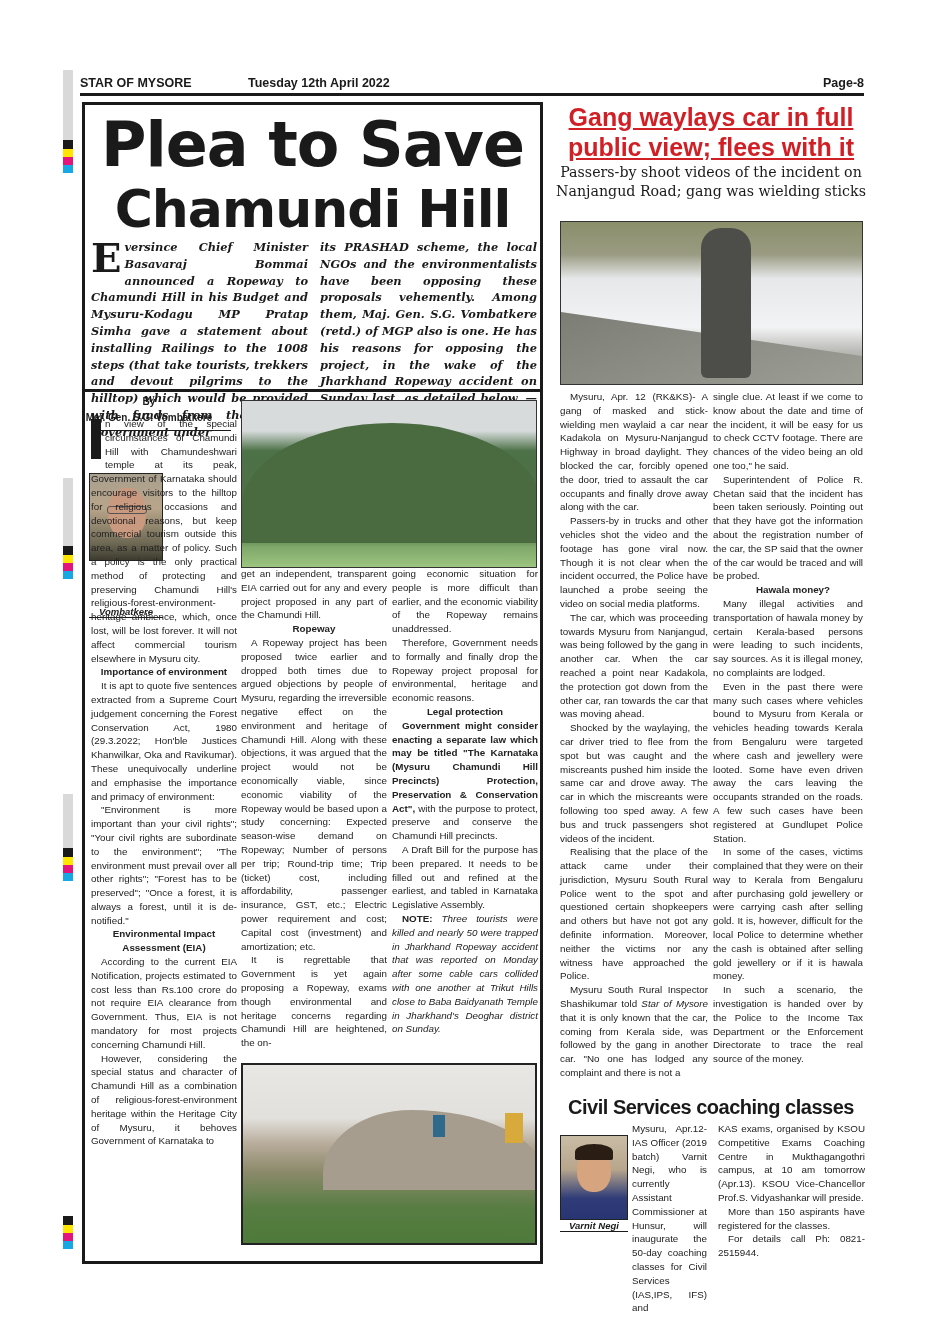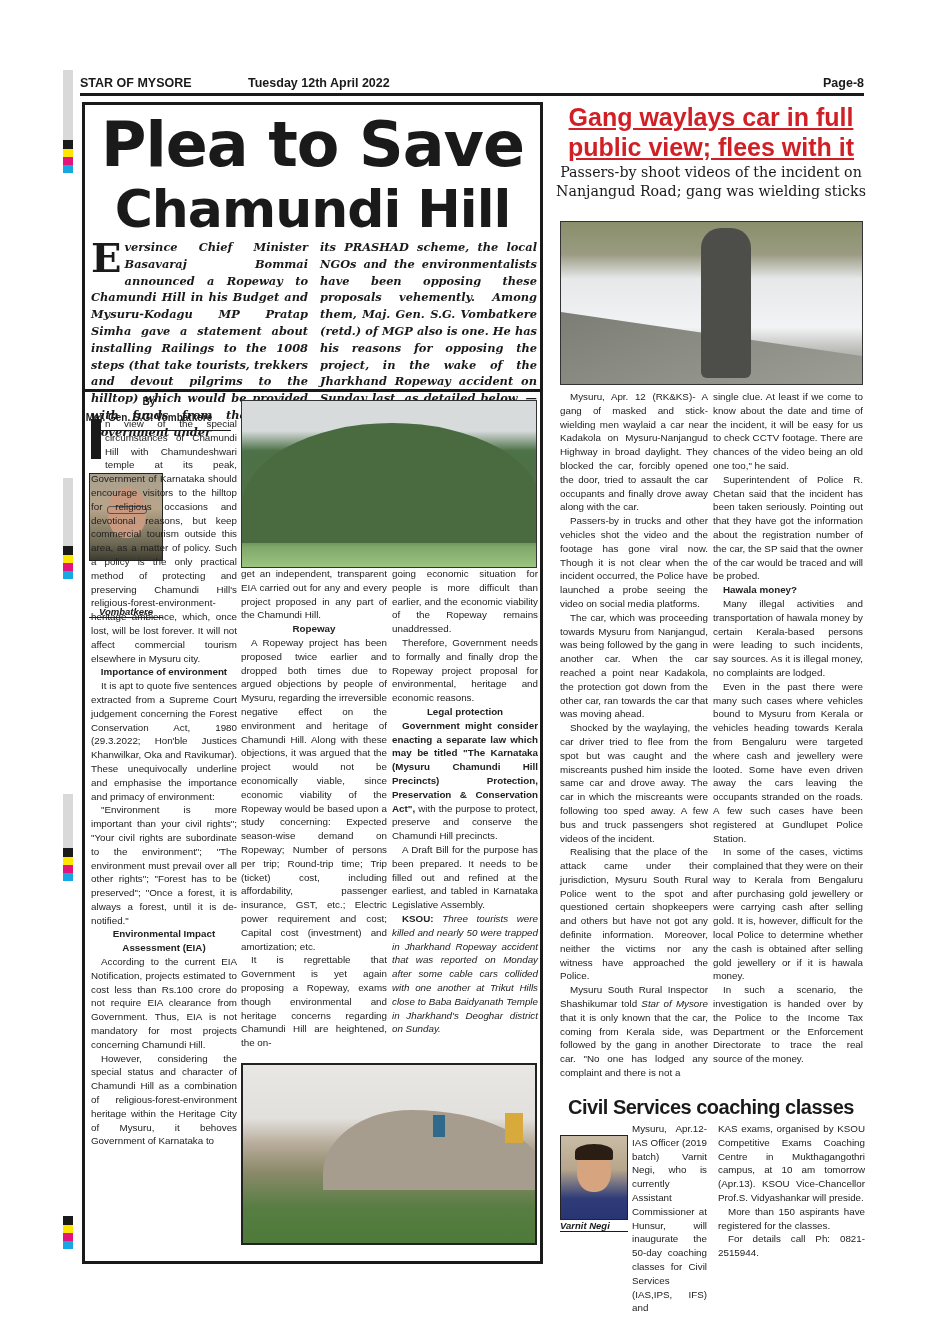--- a/index.html
+++ b/index.html
@@ -64,21 +64,21 @@
 
   .rcol1 { position: absolute; left: 560px; top: 390px; width: 148px; }
   .rcol2 { position: absolute; left: 713px; top: 390px; width: 150px; }
 
   .civil-head { position: absolute; left: 556px; top: 1094px; width: 310px; text-align: center; font-weight: bold; font-size: 20px; line-height: 26px; color: #1a1a1a; letter-spacing: -0.5px; }
   .ccol1 { position: absolute; left: 560px; top: 1122px; width: 147px; }
   .ccol2 { position: absolute; left: 718px; top: 1122px; width: 147px; }
   .negi-photo { position: absolute; left: 560px; top: 1135px; width: 68px; height: 85px; border: 1px solid #222; background: linear-gradient(180deg, #c9bca6 0%, #b8a68c 40%, #2f3c78 75%, #283573 100%); overflow: hidden; }
   .negi-photo .face { position: absolute; left: 16px; top: 14px; width: 34px; height: 42px; border-radius: 45%; background: #d6a47e; }
   .negi-photo .hair { position: absolute; left: 14px; top: 8px; width: 38px; height: 16px; border-radius: 50% 50% 10% 10%; background: #2a1d14; }
-  .cap-negi { position: absolute; left: 560px; top: 1220px; width: 68px; font-size: 9.5px; font-style: italic; font-weight: bold; text-align: left; border-bottom: 1px solid #1a1a1a; }
+  .cap-negi { position: absolute; left: 560px; top: 1220px; width: 68px; font-size: 9.5px; font-style: italic; font-weight: bold; text-align: center; border-bottom: 1px solid #1a1a1a; }
   i.em { font-style: italic; }
   .note-i { font-style: italic; }
 </style>
 </head>
 <body>
 
 <div class="regbar" style="top:70px;">
   <div class="gray" style="height:70px;"></div>
     <div class="k"></div>
     <div class="y"></div>
@@ -162,21 +162,21 @@
     <p class="ind">A Ropeway project has been proposed twice earlier and dropped both times due to argued objections by people of Mysuru, regarding the irreversible negative effect on the environment and heritage of Chamundi Hill. Along with these objections, it was argued that the project would not be economically viable, since economic viability of the Ropeway would be based upon a study concerning: Expected season-wise demand on Ropeway; Number of persons per trip; Round-trip time; Trip (ticket) cost, including affordability, passenger insurance, GST, etc.; Electric power requirement and cost; Capital cost (investment) and amortization; etc.</p>
     <p class="ind">It is regrettable that Government is yet again proposing a Ropeway, exams though environmental and heritage concerns regarding Chamundi Hill are heightened, the on-</p>
   </div>
 
   <div class="col3 body-text">
     <p>going economic situation for people is more difficult than earlier, and the economic viability of the Ropeway remains unaddressed.</p>
     <p class="ind">Therefore, Government needs to formally and finally drop the Ropeway project proposal for environmental, heritage and economic reasons.</p>
     <div class="subhead">Legal protection</div>
     <p class="ind"><b>Government might consider enacting a separate law which may be titled "The Karnataka (Mysuru Chamundi Hill Precincts) Protection, Preservation &amp; Conservation Act",</b><span> with the purpose to protect, preserve and conserve the Chamundi Hill precincts.</span></p>
     <p class="ind">A Draft Bill for the purpose has been prepared. It needs to be filled out and refined at the earliest, and tabled in Karnataka Legislative Assembly.</p>
-    <p class="ind"><b>KSOU:</b><span class="note-i"> Three tourists were killed and nearly 50 were trapped in Jharkhand Ropeway accident that was reported on Monday after some cable cars collided with one another at Trikut Hills close to Baba Baidyanath Temple in Jharkhand's Deoghar district on Sunday.</span></p>
+    <p class="ind"><b>NOTE:</b><span class="note-i"> Three tourists were killed and nearly 50 were trapped in Jharkhand Ropeway accident that was reported on Monday after some cable cars collided with one another at Trikut Hills close to Baba Baidyanath Temple in Jharkhand's Deoghar district on Sunday.</span></p>
   </div>
 
   <div class="photo-ropeway">
     <div class="mtn"></div>
     <div class="cab1"></div>
     <div class="cab2"></div>
   </div>
 </div>
 
 <div class="right-head">Gang waylays car in full public view; flees with it</div>
@@ -191,21 +191,21 @@
   <p class="ind">Passers-by in trucks and other vehicles shot the video and the footage has gone viral now. Though it is not clear when the incident occurred, the Police have launched a probe seeing the video on social media platforms.</p>
   <p class="ind">The car, which was proceeding towards Mysuru from Nanjangud, was being followed by the gang in another car. When the car reached a point near Kadakola, the protection got down from the other car, ran towards the car that was moving ahead.</p>
   <p class="ind">Shocked by the waylaying, the car driver tried to flee from the spot but was caught and the miscreants pushed him inside the same car and drove away. The car in which the miscreants were following too sped away. A few bus and truck passengers shot videos of the incident.</p>
   <p class="ind">Realising that the place of the attack came under their jurisdiction, Mysuru South Rural Police went to the spot and questioned certain shopkeepers and others but have not got any definite information. Moreover, neither the victims nor any witness have approached the Police.</p>
   <p class="ind"><span>Mysuru South Rural Inspector Shashikumar told </span><i class="em">Star of Mysore</i><span> that it is only known that the car, coming from Kerala side, was followed by the gang in another car. "No one has lodged any complaint and there is not a</span></p>
 </div>
 
 <div class="rcol2 body-text">
   <p>single clue. At least if we come to know about the date and time of the incident, it will be easy for us to check CCTV footage. There are chances of the video being an old one too," he said.</p>
   <p class="ind">Superintendent of Police R. Chetan said that the incident has been taken seriously. Pointing out that they have got the information about the registration number of the car, the SP said that the owner of the car would be traced and will be probed.</p>
-  <div class="subhead" style="text-align:left; padding-left:10px;">Hawala money?</div>
+  <div class="subhead" style="text-align:center; padding-left:10px;">Hawala money?</div>
   <p class="ind">Many illegal activities and transportation of hawala money by certain Kerala-based persons were leading to such incidents, say sources. As it is illegal money, no complaints are lodged.</p>
   <p class="ind">Even in the past there were many such cases where vehicles bound to Mysuru from Kerala or vehicles heading towards Kerala from Bengaluru were targeted where cash and jewellery were looted. Some have even driven away the cars leaving the occupants stranded on the roads. A few such cases have been registered at Gundlupet Police Station.</p>
   <p class="ind">In some of the cases, victims complained that they were on their way to Kerala from Bengaluru after purchasing gold jewellery or were carrying cash after selling gold. It is, however, difficult for the local Police to determine whether the cash is obtained after selling gold jewellery or if it is hawala money.</p>
   <p class="ind">In such a scenario, the investigation is handed over by the Police to the Income Tax Department or the Enforcement Directorate to trace the real source of the money.</p>
 </div>
 
 <div class="civil-head">Civil Services coaching classes</div>
 <div class="negi-photo">
   <div class="face"></div>
   <div class="hair"></div>

